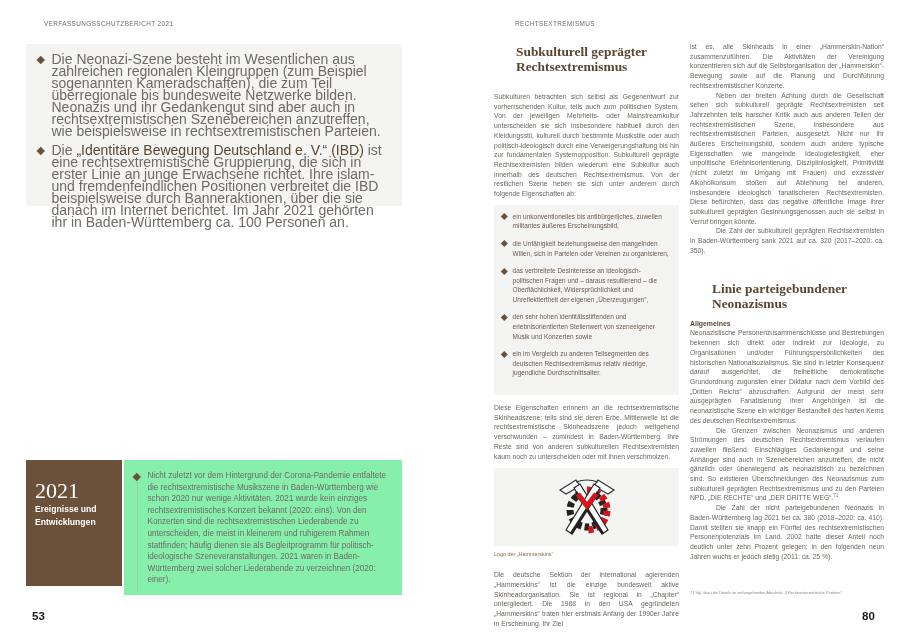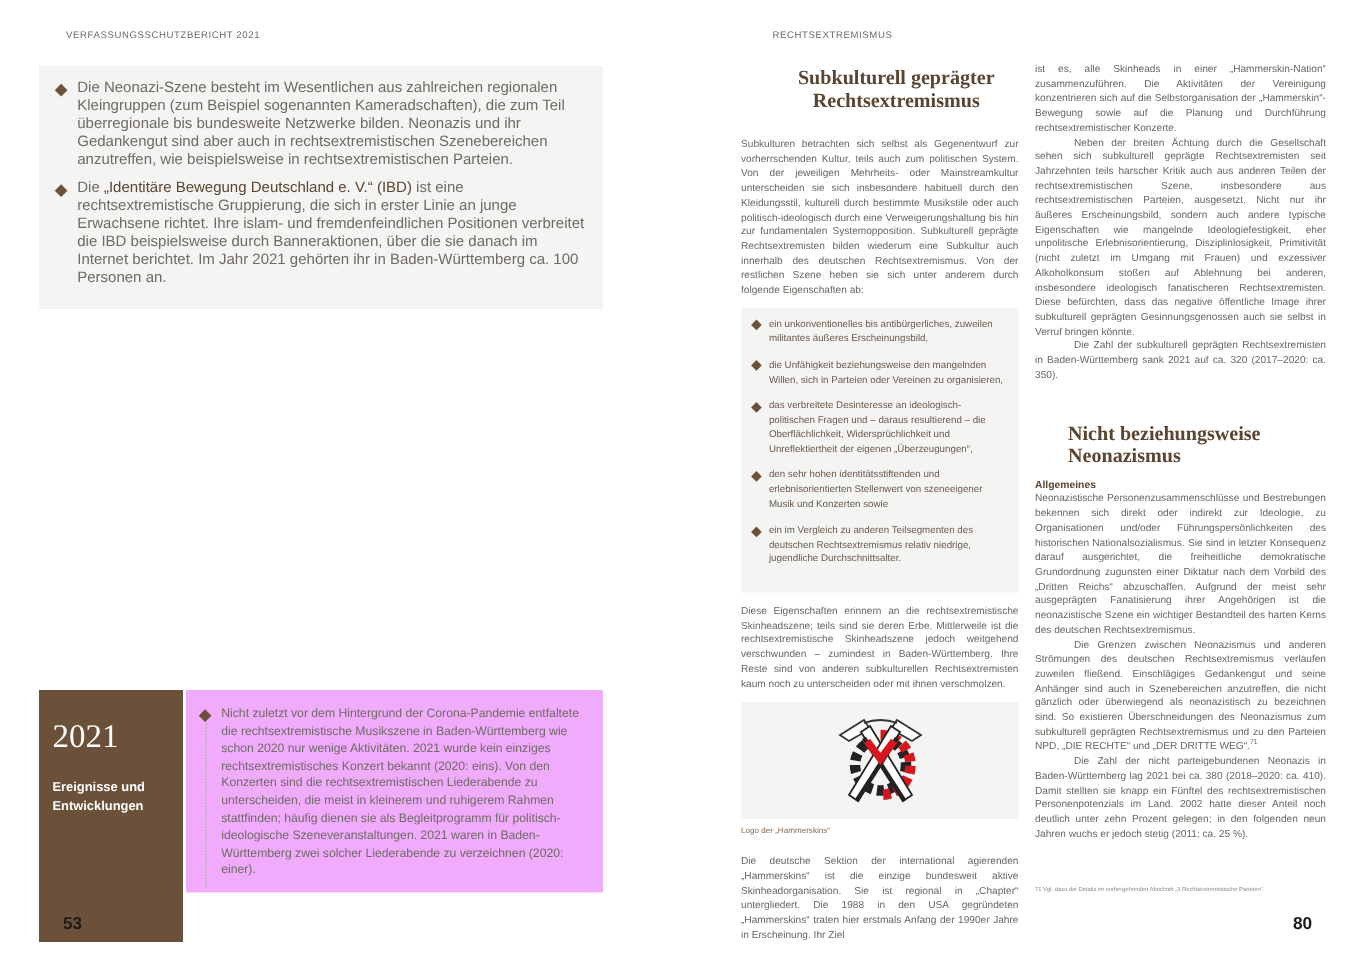--- a/index.html
+++ b/index.html
@@ -4,47 +4,47 @@
 <style>
   * { box-sizing: border-box; margin: 0; padding: 0; }
   html, body { width: 900px; height: 636px; background: #ffffff; overflow: hidden; }
   body { position: relative; font-family: "Liberation Sans", sans-serif; color: #6e6a66; }
 
   .running-head { position: absolute; top: 20px; font-size: 6.4px; letter-spacing: 0.4px; color: #6f6a64; text-transform: uppercase; }
   .running-head.left { left: 44px; }
   .running-head.right { left: 515px; }
 
   .page-number { position: absolute; top: 610px; font-size: 11.5px; font-weight: bold; color: #1e1b18; }
-  .page-number.left { left: 42px; }
+  .page-number.left { left: 32px; }
   .page-number.right { left: 862px; }
 
   
   .summary-box { position: absolute; left: 26px; top: 44px; width: 376px; height: 162px; background: #f4f4f3; padding: 9px 12px 8px 10px; }
   .bullet { display: flex; align-items: flex-start; margin-bottom: 6.5px; }
   .bullet:last-child { margin-bottom: 0; }
   .diamond { flex: 0 0 auto; width: 5.5px; height: 5.5px; background: #6b5139; transform: rotate(45deg); margin-top: 4px; margin-right: 8px; margin-left: 2px; }
-  .bullet-text { font-size: 10px; line-height: 12px; color: #6f6a65; }
+  .bullet-text { font-size: 14px; line-height: 12px; color: #6f6a65; }
   .bullet-text b { color: #5b4531; font-weight: normal; }
 
   
   .events-box { position: absolute; left: 26px; top: 460px; width: 376px; height: 135px; }
-  .events-label { position: absolute; left: 0; top: 0; width: 96px; height: 168px; background: #6b5139; color: #fff; padding: 19px 9px; }
+  .events-label { position: absolute; left: 0; top: 0; width: 96px; height: 126px; background: #6b5139; color: #fff; padding: 19px 9px; }
   .events-year { font-family: "Liberation Serif", serif; font-size: 22px; line-height: 24px; color: #ffffff; }
-  .events-subtitle { font-size: 8.6px; font-weight: bold; line-height: 12.5px; margin-top: 15px; color: #ffffff; }
-  .events-content { position: absolute; left: 98px; top: 0; width: 278px; height: 135px; background: #f0abfc; padding: 10px 8px 8px 8px; }
+  .events-subtitle { font-size: 8.6px; font-weight: bold; line-height: 12.5px; margin-top: 0; color: #ffffff; }
+  .events-content { position: absolute; left: 98px; top: 0; width: 278px; height: 135px; background: #86efac; padding: 10px 8px 8px 8px; }
   .events-content .bullet { position: relative; }
   .events-content .vline { position: absolute; left: 5px; top: 12px; height: 110px; border-left: 1px dotted #b9afa4; }
   .events-content .bullet-text { font-size: 8.15px; line-height: 11.6px; }
 
   
   .col-a { position: absolute; left: 494px; top: 42px; width: 185px; }
   .col-b { position: absolute; left: 690px; top: 42px; width: 194px; }
 
   .section-title { font-family: "Liberation Serif", serif; color: #5b4531; font-size: 13.4px; line-height: 15px; }
-  .col-a .section-title { padding-left: 22px; margin-top: 2px; margin-bottom: 18px; text-align: center; }
+  .col-a .section-title { padding-left: 22px; margin-top: 2px; margin-bottom: 18px; }
   .col-b .section-title { padding-left: 22px; margin-top: 12px; margin-bottom: 8px; }
 
   .body-text { font-size: 6.75px; line-height: 9.7px; color: #6a6661; text-align: justify; hyphens: manual; }
   .indent { text-indent: 26px; }
 
   .characteristics-box { background: #f4f4f3; padding: 7px 9px 9px 6px; margin: 6px 0 8px 0; }
   .characteristics-box .bullet { margin-bottom: 8px; }
   .characteristics-box .diamond { width: 4.6px; height: 4.6px; margin-top: 2.5px; margin-right: 6px; }
   .characteristics-box .bullet-text { font-size: 6.5px; line-height: 9.6px; color: #6a5a4c; }
 
@@ -142,21 +142,21 @@
   <div class="caption">Logo der „Hammerskins“</div>
 
   <p class="body-text">Die deutsche Sektion der international agierenden „Hammerskins“ ist die einzige bundesweit aktive Skinheadorganisation. Sie ist regional in „Chapter“ untergliedert. Die 1988 in den USA gegründeten „Hammerskins“ traten hier erstmals Anfang der 1990er Jahre in Erscheinung. Ihr Ziel</p>
 </div>
 
 <div class="col-b">
   <p class="body-text">ist es, alle Skinheads in einer „Hammerskin-Nation“ zusammenzuführen. Die Aktivitäten der Vereinigung konzentrieren sich auf die Selbstorganisation der „Hammerskin“-Bewegung sowie auf die Planung und Durchführung rechtsextremistischer Konzerte.</p>
   <p class="body-text indent">Neben der breiten Ächtung durch die Gesellschaft sehen sich subkulturell geprägte Rechtsextremisten seit Jahrzehnten teils harscher Kritik auch aus anderen Teilen der rechtsextremistischen Szene, insbesondere aus rechtsextremistischen Parteien, ausgesetzt. Nicht nur ihr äußeres Erscheinungsbild, sondern auch andere typische Eigenschaften wie mangelnde Ideologiefestigkeit, eher unpolitische Erlebnisorientierung, Disziplinlosigkeit, Primitivität (nicht zuletzt im Umgang mit Frauen) und exzessiver Alkoholkonsum stoßen auf Ablehnung bei anderen, insbesondere ideologisch fanatischeren Rechtsextremisten. Diese befürchten, dass das negative öffentliche Image ihrer subkulturell geprägten Gesinnungsgenossen auch sie selbst in Verruf bringen könnte.</p>
   <p class="body-text indent">Die Zahl der subkulturell geprägten Rechtsextremisten in Baden-Württemberg sank 2021 auf ca. 320 (2017–2020: ca. 350).</p>
 
-  <h2 class="section-title" style="margin-top:26px;">Nicht beziehungsweise Neonazismus</h2>
+  <h2 class="section-title" style="margin-top:26px;">Linie parteigebundener Neonazismus</h2>
   <div class="subheading">Allgemeines</div>
   <p class="body-text">Neonazistische Personenzusammenschlüsse und Bestrebungen bekennen sich direkt oder indirekt zur Ideologie, zu Organisationen und/oder Führungspersönlichkeiten des historischen Nationalsozialismus. Sie sind in letzter Konsequenz darauf ausgerichtet, die freiheitliche demokratische Grundordnung zugunsten einer Diktatur nach dem Vorbild des „Dritten Reichs“ abzuschaffen. Aufgrund der meist sehr ausgeprägten Fanatisierung ihrer Angehörigen ist die neonazistische Szene ein wichtiger Bestandteil des harten Kerns des deutschen Rechtsextremismus.</p>
   <p class="body-text indent"><span>Die Grenzen zwischen Neonazismus und anderen Strömungen des deutschen Rechtsextremismus verlaufen zuweilen fließend. Einschlägiges Gedankengut und seine Anhänger sind auch in Szenebereichen anzutreffen, die nicht gänzlich oder überwiegend als neonazistisch zu bezeichnen sind. So existieren Überschneidungen des Neonazismus zum subkulturell geprägten Rechtsextremismus und zu den Parteien NPD, „DIE RECHTE“ und „DER DRITTE WEG“.</span><sup>71</sup></p>
   <p class="body-text indent">Die Zahl der nicht parteigebundenen Neonazis in Baden-Württemberg lag 2021 bei ca. 380 (2018–2020: ca. 410). Damit stellten sie knapp ein Fünftel des rechtsextremistischen Personenpotenzials im Land. 2002 hatte dieser Anteil noch deutlich unter zehn Prozent gelegen; in den folgenden neun Jahren wuchs er jedoch stetig (2011: ca. 25 %).</p>
 </div>
 
 <div class="footnote">71 Vgl. dazu die Details im vorhergehenden Abschnitt „3 Rechtsextremistische Parteien“.</div>
 <div class="page-number right">80</div>
 
 </body></html>

